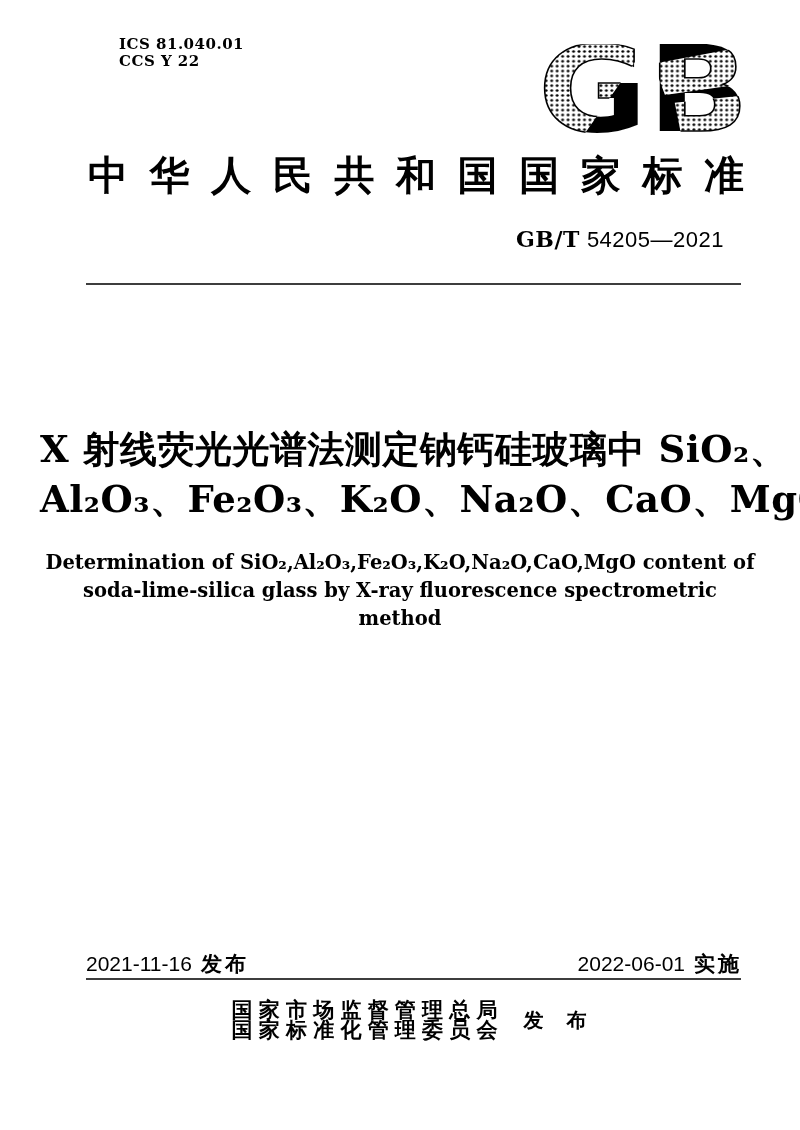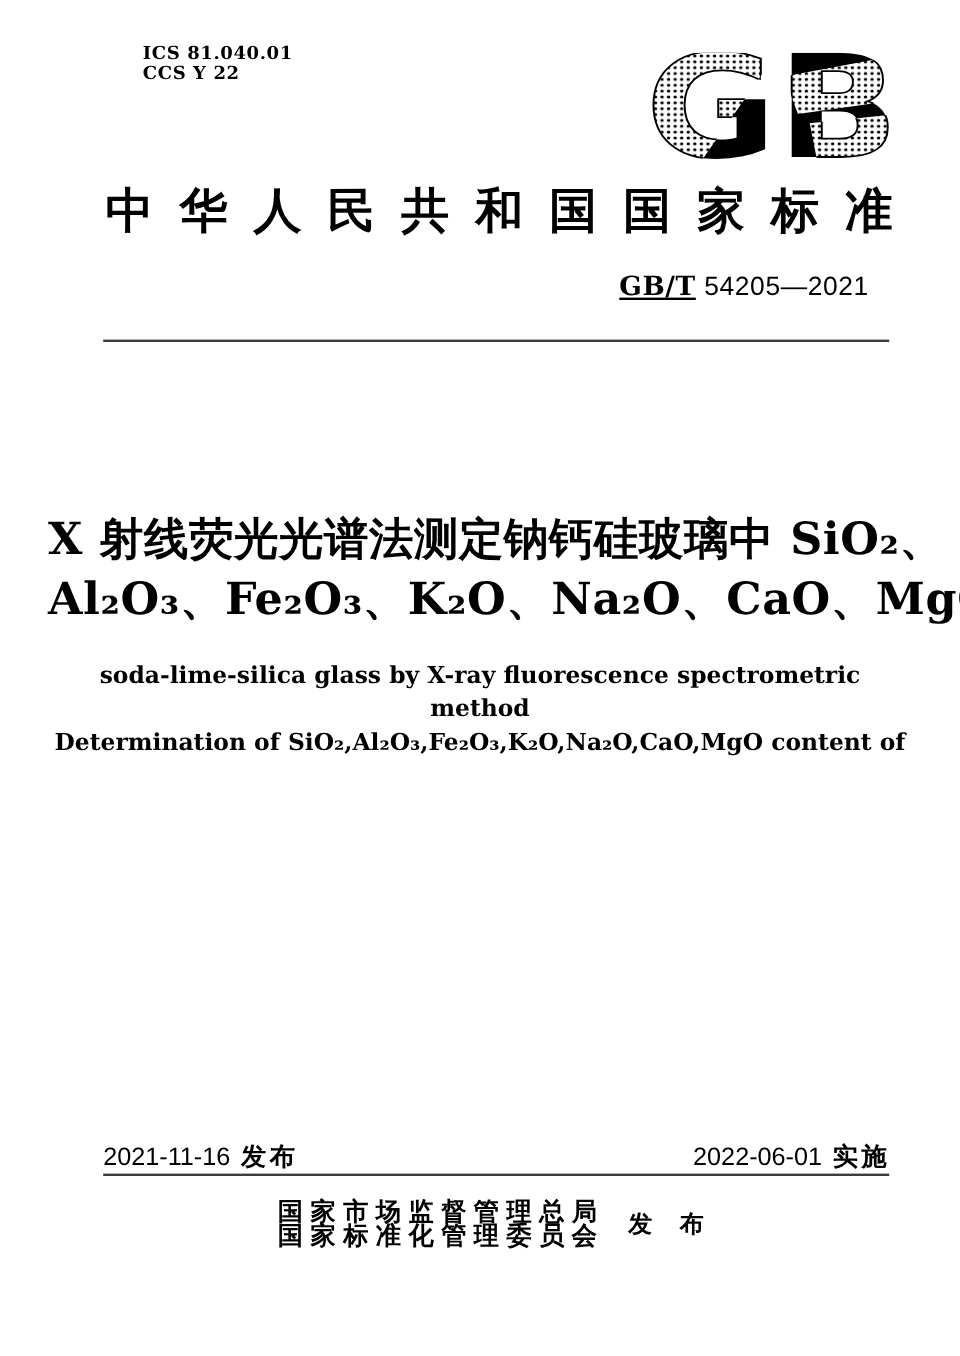--- a/index.html
+++ b/index.html
@@ -37,21 +37,21 @@
     white-space: nowrap; line-height: 56px;
   }
 
   
   .std-code {
     position: absolute; right: 76px; top: 226px;
     font-size: 22px; white-space: nowrap;
   }
   .std-code .prefix {
     font-family: "DejaVu Serif", "Liberation Serif", serif;
-    font-weight: bold; letter-spacing: 0.5px; text-decoration: underline;
+    font-weight: bold; letter-spacing: 0.5px;
   }
   .std-code .number {
     font-family: "Liberation Sans", "DejaVu Sans", sans-serif;
     font-weight: 500; margin-left: 7px; letter-spacing: 0.5px;
   }
 
   .rule { position: absolute; left: 86px; width: 655px; height: 2px; background: #3d3d3d; }
   .rule-top { top: 283px; }
   .rule-bottom { top: 978px; }
 
@@ -138,22 +138,22 @@
   </div>
 
   <div class="rule rule-top"></div>
 
   <div class="cn-title">
     <div>X 射线荧光光谱法测定钠钙硅玻璃中 SiO₂、</div>
     <div>Al₂O₃、Fe₂O₃、K₂O、Na₂O、CaO、MgO 含量</div>
   </div>
 
   <div class="en-title">
+    <div>Determination of SiO₂,Al₂O₃,Fe₂O₃,K₂O,Na₂O,CaO,MgO content of</div>
     <div>soda-lime-silica glass by X-ray fluorescence spectrometric method</div>
-    <div>Determination of SiO₂,Al₂O₃,Fe₂O₃,K₂O,Na₂O,CaO,MgO content of</div>
   </div>
 
   <div class="dates">
     <div>
       <span class="date-num">2021-11-16</span><span class="date-label">发布</span>
     </div>
     <div>
       <span class="date-num">2022-06-01</span><span class="date-label">实施</span>
     </div>
   </div>

